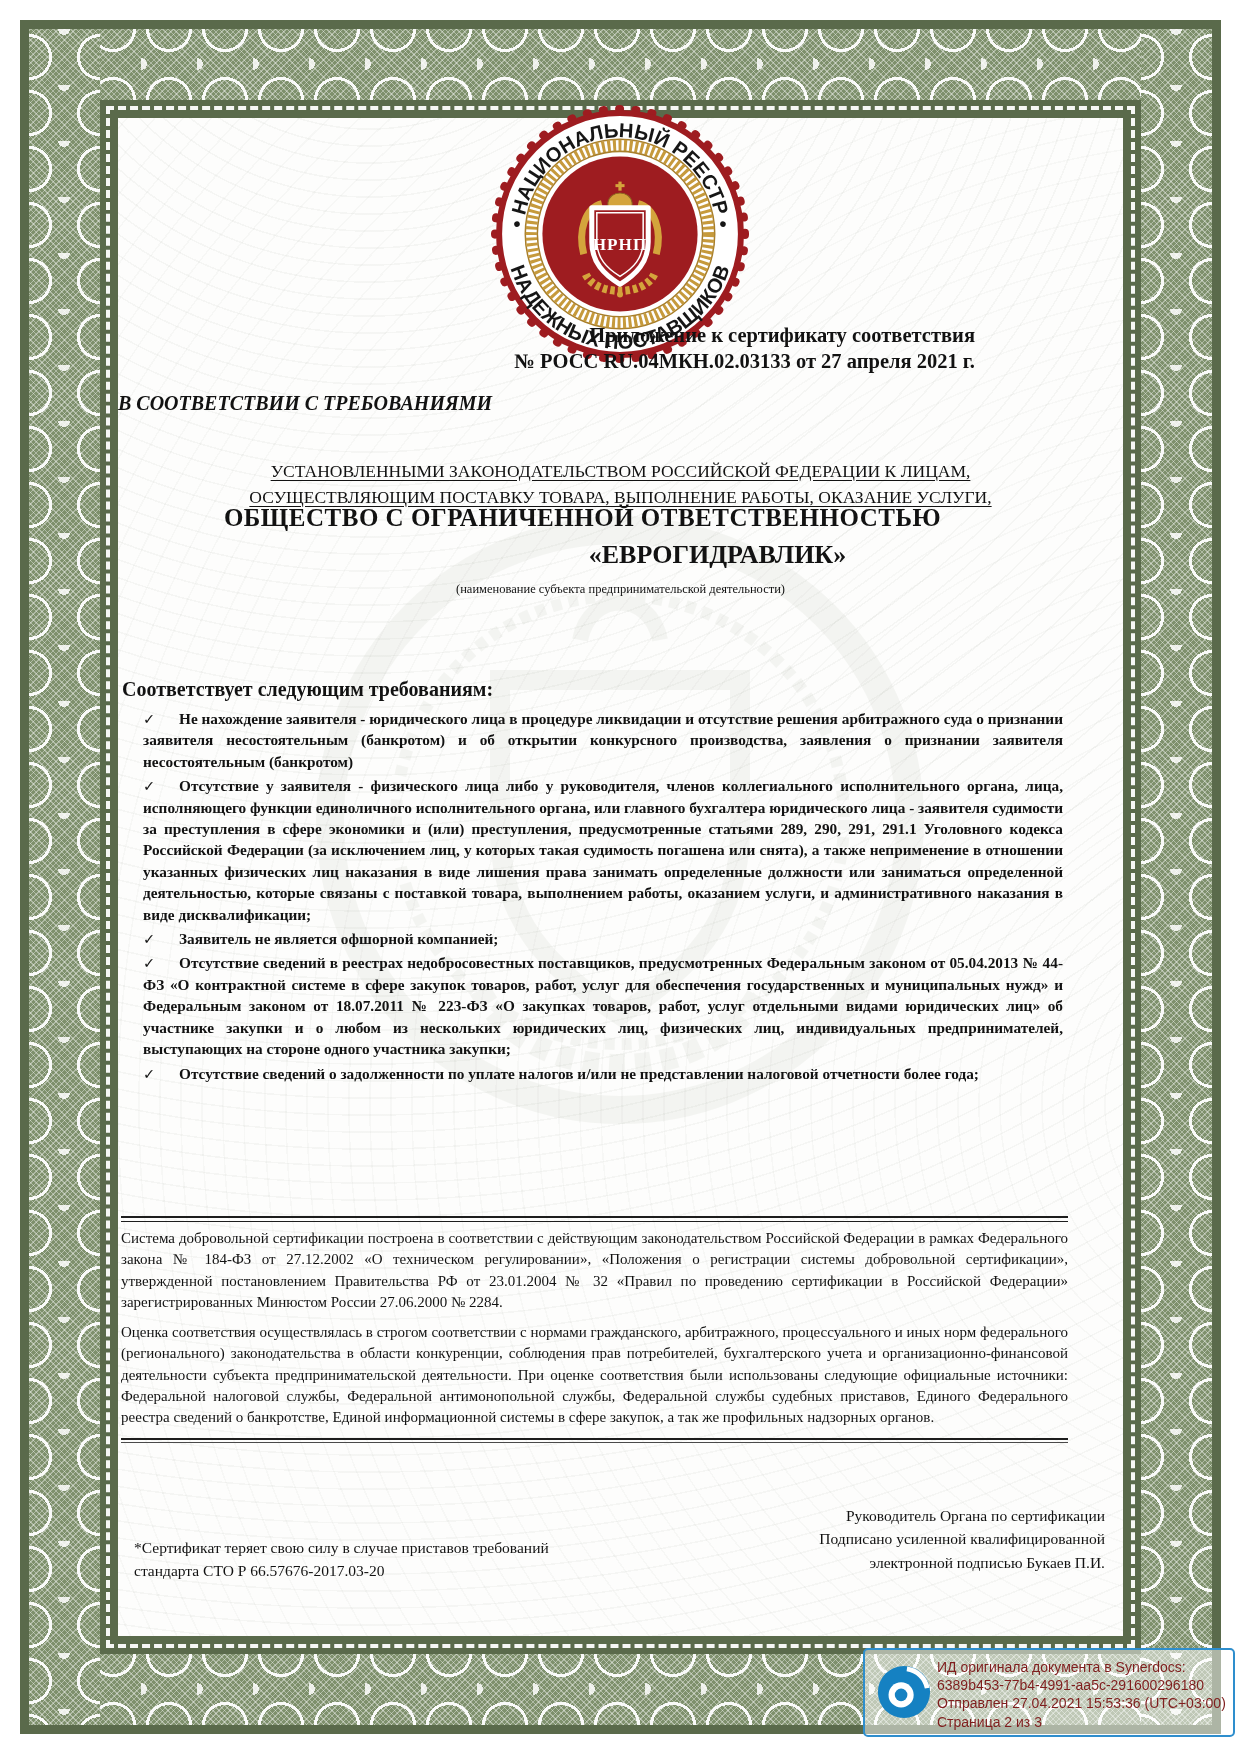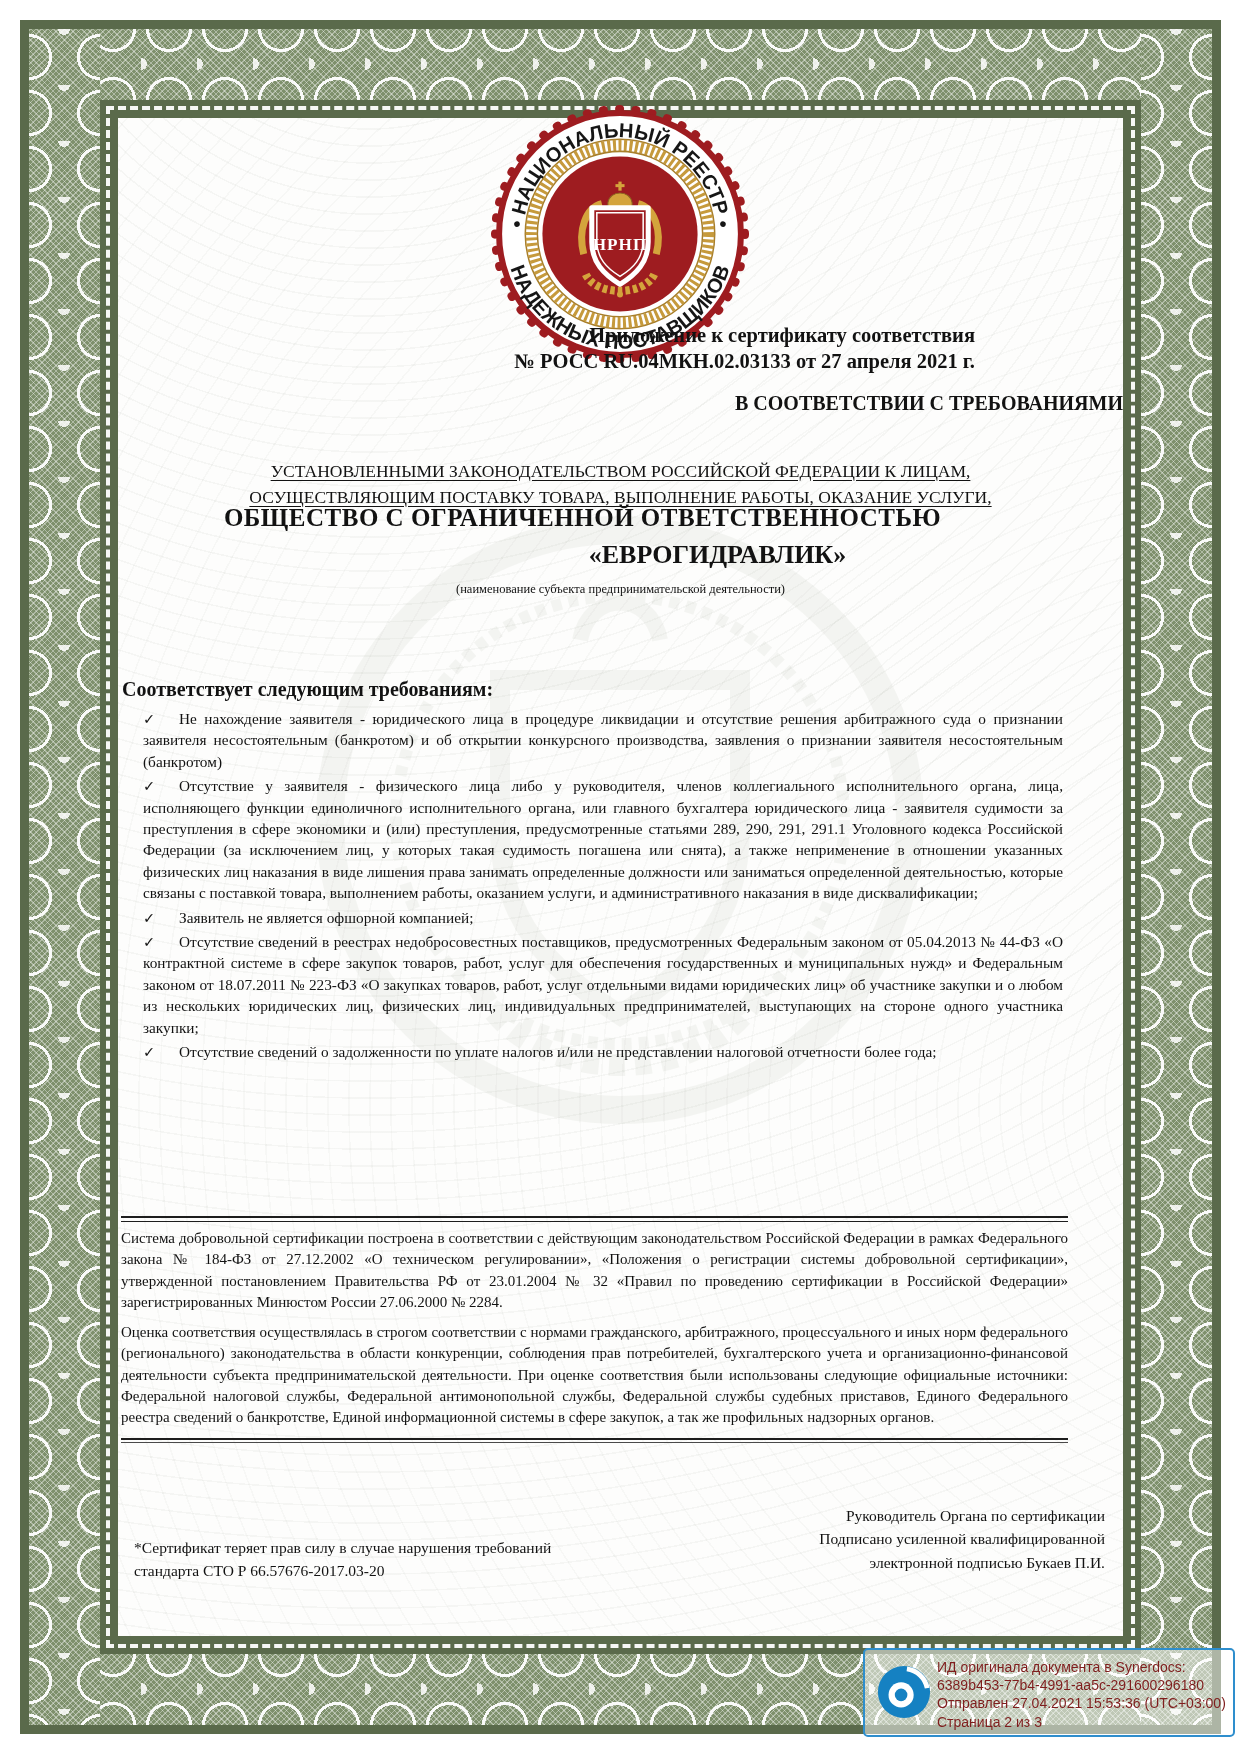--- a/index.html
+++ b/index.html
@@ -36,30 +36,30 @@
       repeating-radial-gradient(circle at 25% -15%, rgba(95,105,85,.05) 0 1.5px, rgba(0,0,0,0) 1.5px 17px),
       repeating-radial-gradient(circle at 115% 65%, rgba(95,105,85,.04) 0 1.5px, rgba(0,0,0,0) 1.5px 21px);}
   .watermark{position:absolute;left:250px;top:430px;opacity:.055;}
   
   .seal{position:absolute;left:489px;top:103px;}
   .seal-text{font-family:"Liberation Sans", sans-serif;font-weight:bold;fill:#161616;}
   
   .abs{position:absolute;}
   .title-block{left:350px;top:322px;width:625px;text-align:right;
                font-size:20.5px;font-weight:bold;line-height:26px;}
-  .req-title{left:118px;top:392px;width:1005px;text-align:right;
-             font-size:20px;font-weight:bold;}
+  .req-title{left:118px;top:392px;width:1005px;text-align:left;
+             font-size:20px;font-weight:bold;font-style:italic;}
   .req-sub{left:118px;top:422px;width:1005px;text-align:center;font-size:17.5px;line-height:26px;margin-top:36px;}
   .req-sub div{text-decoration:underline;text-underline-offset:3px;}
   .company1{left:118px;top:504px;width:929px;text-align:center;font-size:25px;font-weight:bold;letter-spacing:.5px;}
   .company2{left:118px;top:540px;width:1199px;text-align:center;font-size:26px;font-weight:bold;}
   .company-cap{left:118px;top:582px;width:1005px;text-align:center;font-size:12.5px;}
   .comp-head{left:122px;top:678px;font-size:20px;font-weight:bold;}
   .items{left:143px;top:708px;width:920px;font-size:15.3px;line-height:1.4;text-align:justify;}
-  .item{margin-bottom:3px;}
+  .item{margin-bottom:3px;font-weight:bold;}
   .chk{display:inline-block;width:36px;font-family:"DejaVu Sans", sans-serif;font-size:14.5px;}
   .legal{left:121px;top:1216px;width:947px;font-size:15px;line-height:1.42;text-align:justify;}
   .rule-double{border-top:2.5px solid #1d1d1d;border-bottom:1.5px solid #1d1d1d;height:3px;margin-bottom:6px;}
   .rule-single{border-top:2.5px solid #1d1d1d;border-bottom:1px solid #4a4a4a;height:2px;margin-top:7px;}
   .legal p{margin:0 0 9px 0;}
   .foot-note{left:134px;top:1536px;width:480px;font-size:15.5px;line-height:1.5;text-align:left;}
   .foot-sign{right:136px;top:1504px;width:420px;font-size:15.5px;line-height:1.5;text-align:right;}
   
   .stamp{position:absolute;left:863px;top:1648px;width:372px;height:89px;box-sizing:border-box;
          border:2px solid #2e8ecd;border-radius:5px;background:rgba(255,255,255,.5);
@@ -138,21 +138,21 @@
   </div>
 
   <div class="abs legal">
     <div class="rule-double"></div>
     <p>Система добровольной сертификации построена в соответствии с действующим законодательством Российской Федерации в рамках Федерального закона № 184-ФЗ от 27.12.2002 «О техническом регулировании», «Положения о регистрации системы добровольной сертификации», утвержденной постановлением Правительства РФ от 23.01.2004 № 32 «Правил по проведению сертификации в Российской Федерации» зарегистрированных Минюстом России 27.06.2000 № 2284.</p>
     <p>Оценка соответствия осуществлялась в строгом соответствии с нормами гражданского, арбитражного, процессуального и иных норм федерального (регионального) законодательства в области конкуренции, соблюдения прав потребителей, бухгалтерского учета и организационно-финансовой деятельности субъекта предпринимательской деятельности. При оценке соответствия были использованы следующие официальные источники: Федеральной налоговой службы, Федеральной антимонопольной службы, Федеральной службы судебных приставов, Единого Федерального реестра сведений о банкротстве, Единой информационной системы в сфере закупок, а так же профильных надзорных органов.</p>
     <div class="rule-single"></div>
   </div>
 
   <div class="abs foot-note">
-    <div>*Сертификат теряет прав силу в случае нарушения требований</div>
+    <div>*Сертификат теряет свою силу в случае приставов требований</div>
     <div>стандарта СТО Р 66.57676-2017.03-20</div>
   </div>
   <div class="abs foot-sign">
     <div>Руководитель Органа по сертификации</div>
     <div>Подписано усиленной квалифицированной</div>
     <div>электронной подписью Букаев П.И.</div>
   </div>
 
   <div class="stamp">
     <svg class="stamp-logo" width="58" height="58" viewBox="0 0 60 60">

